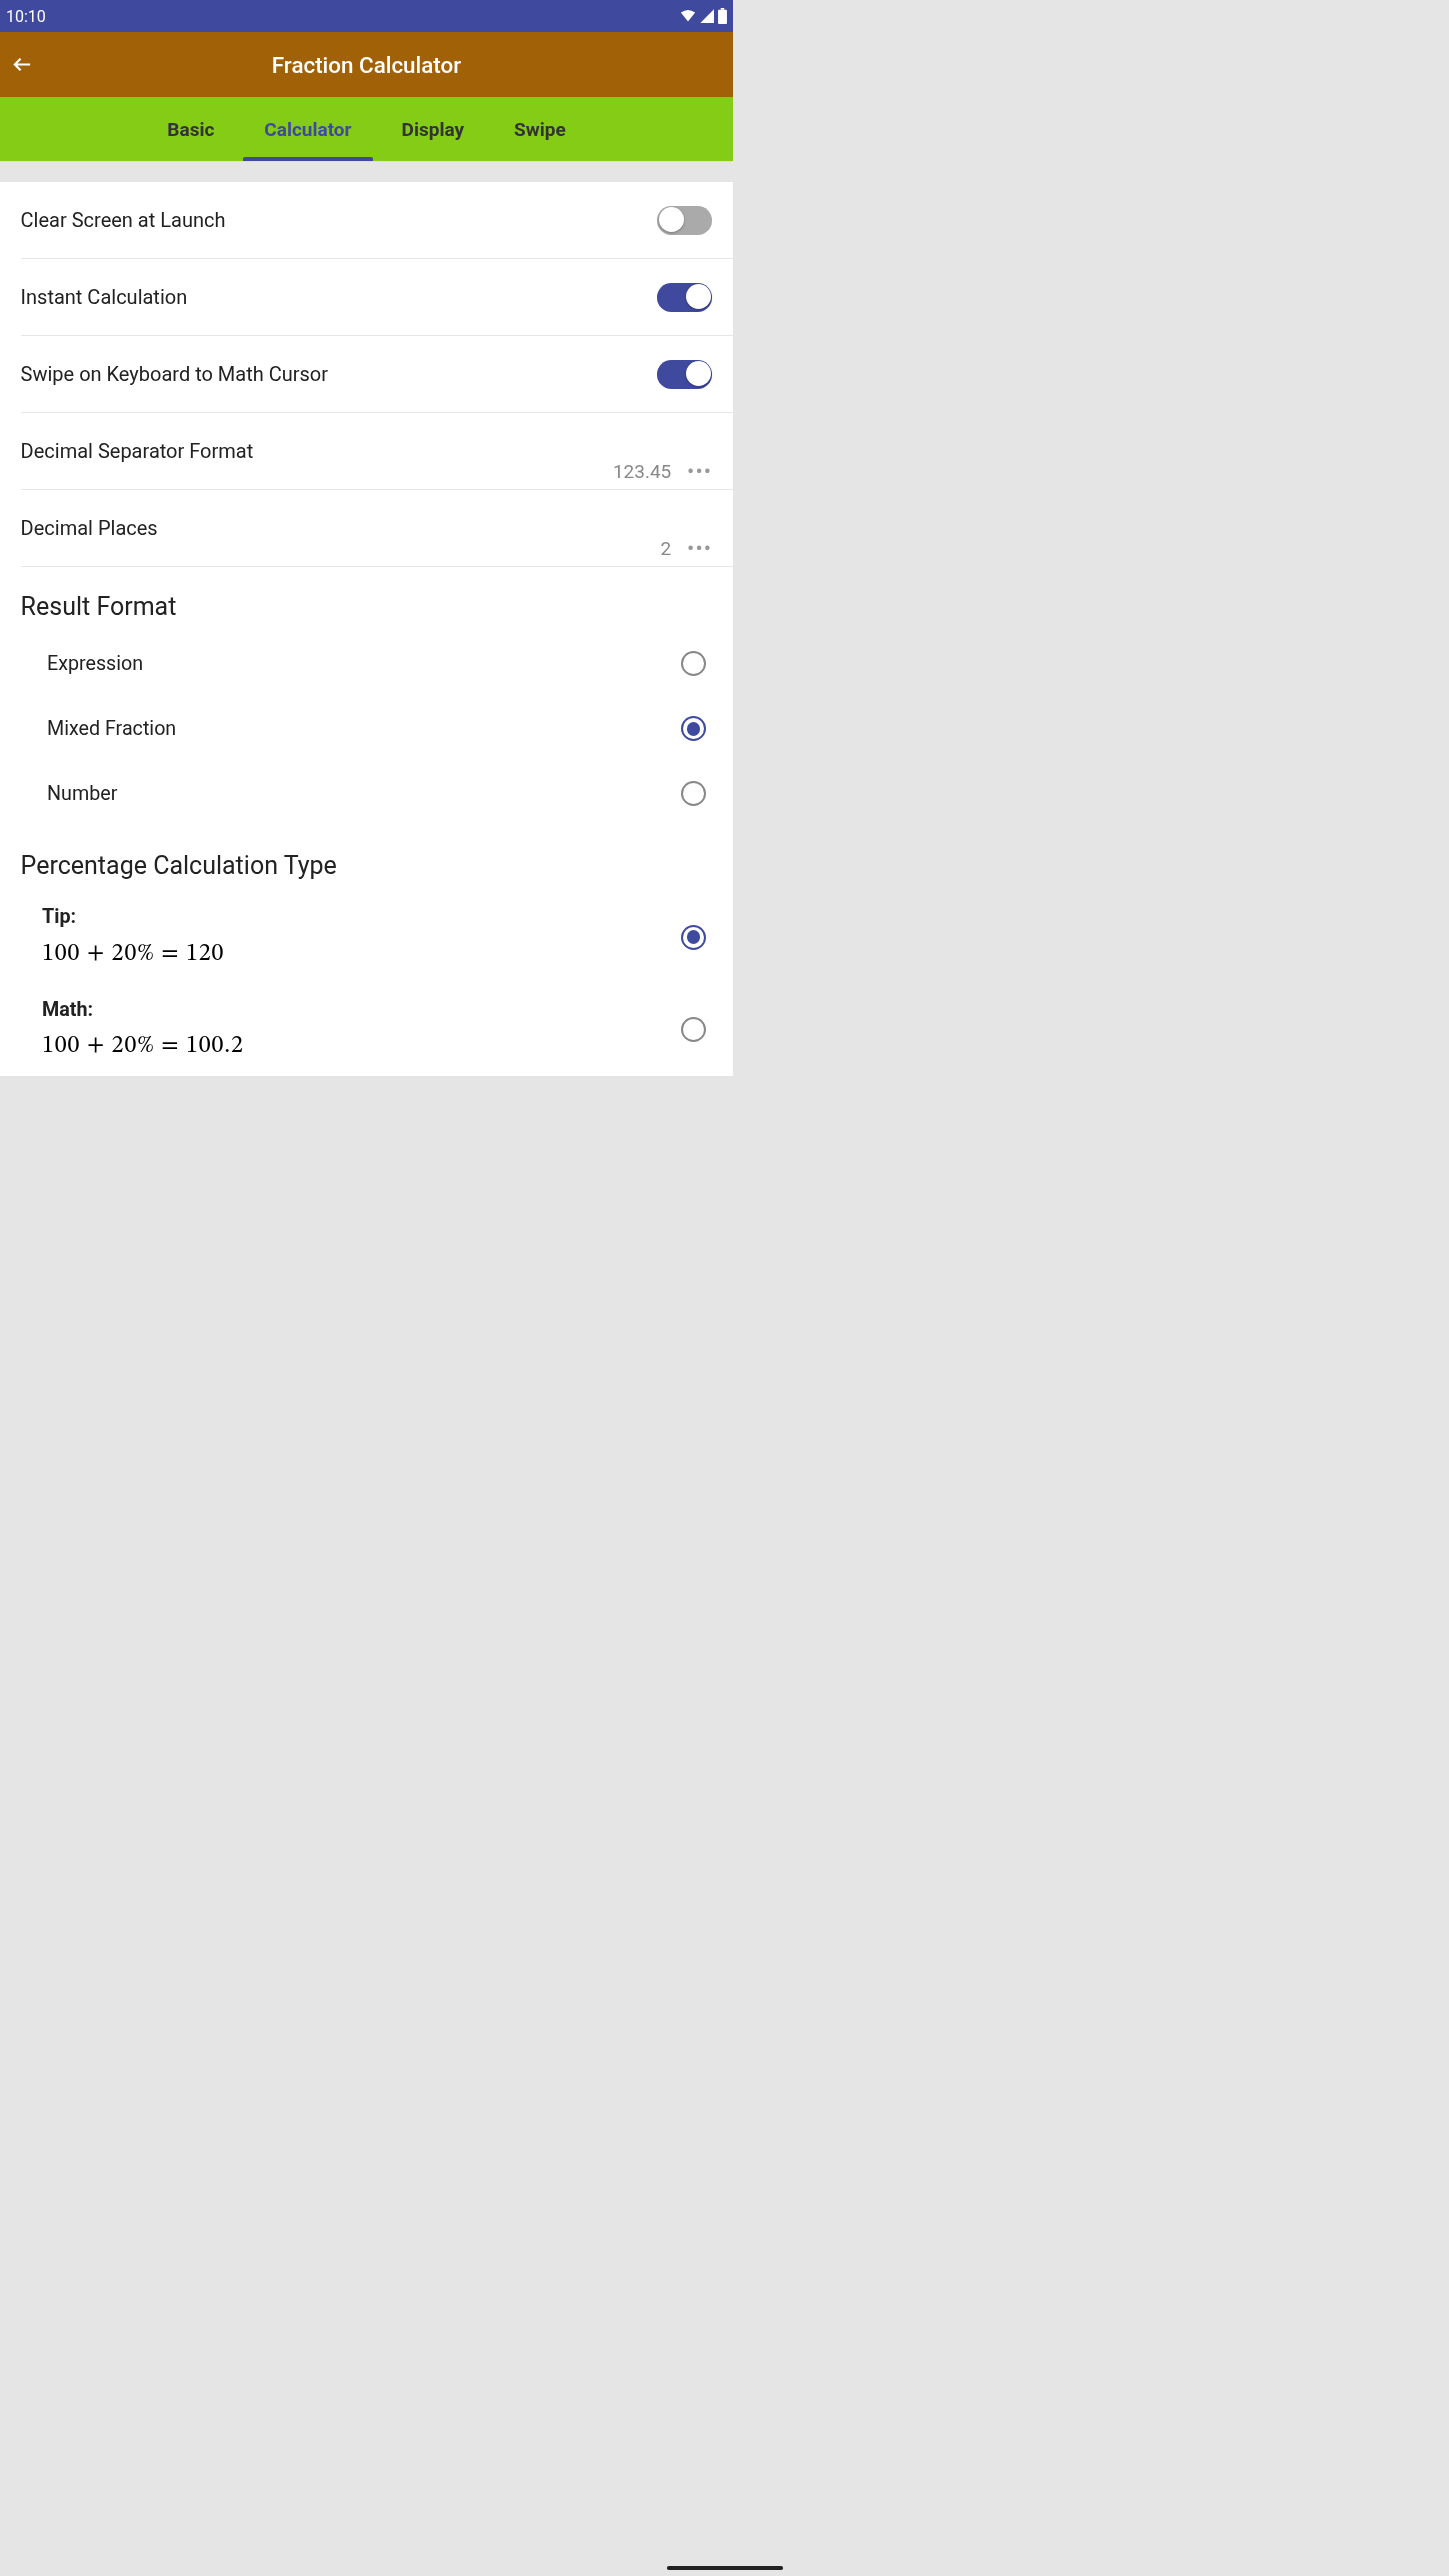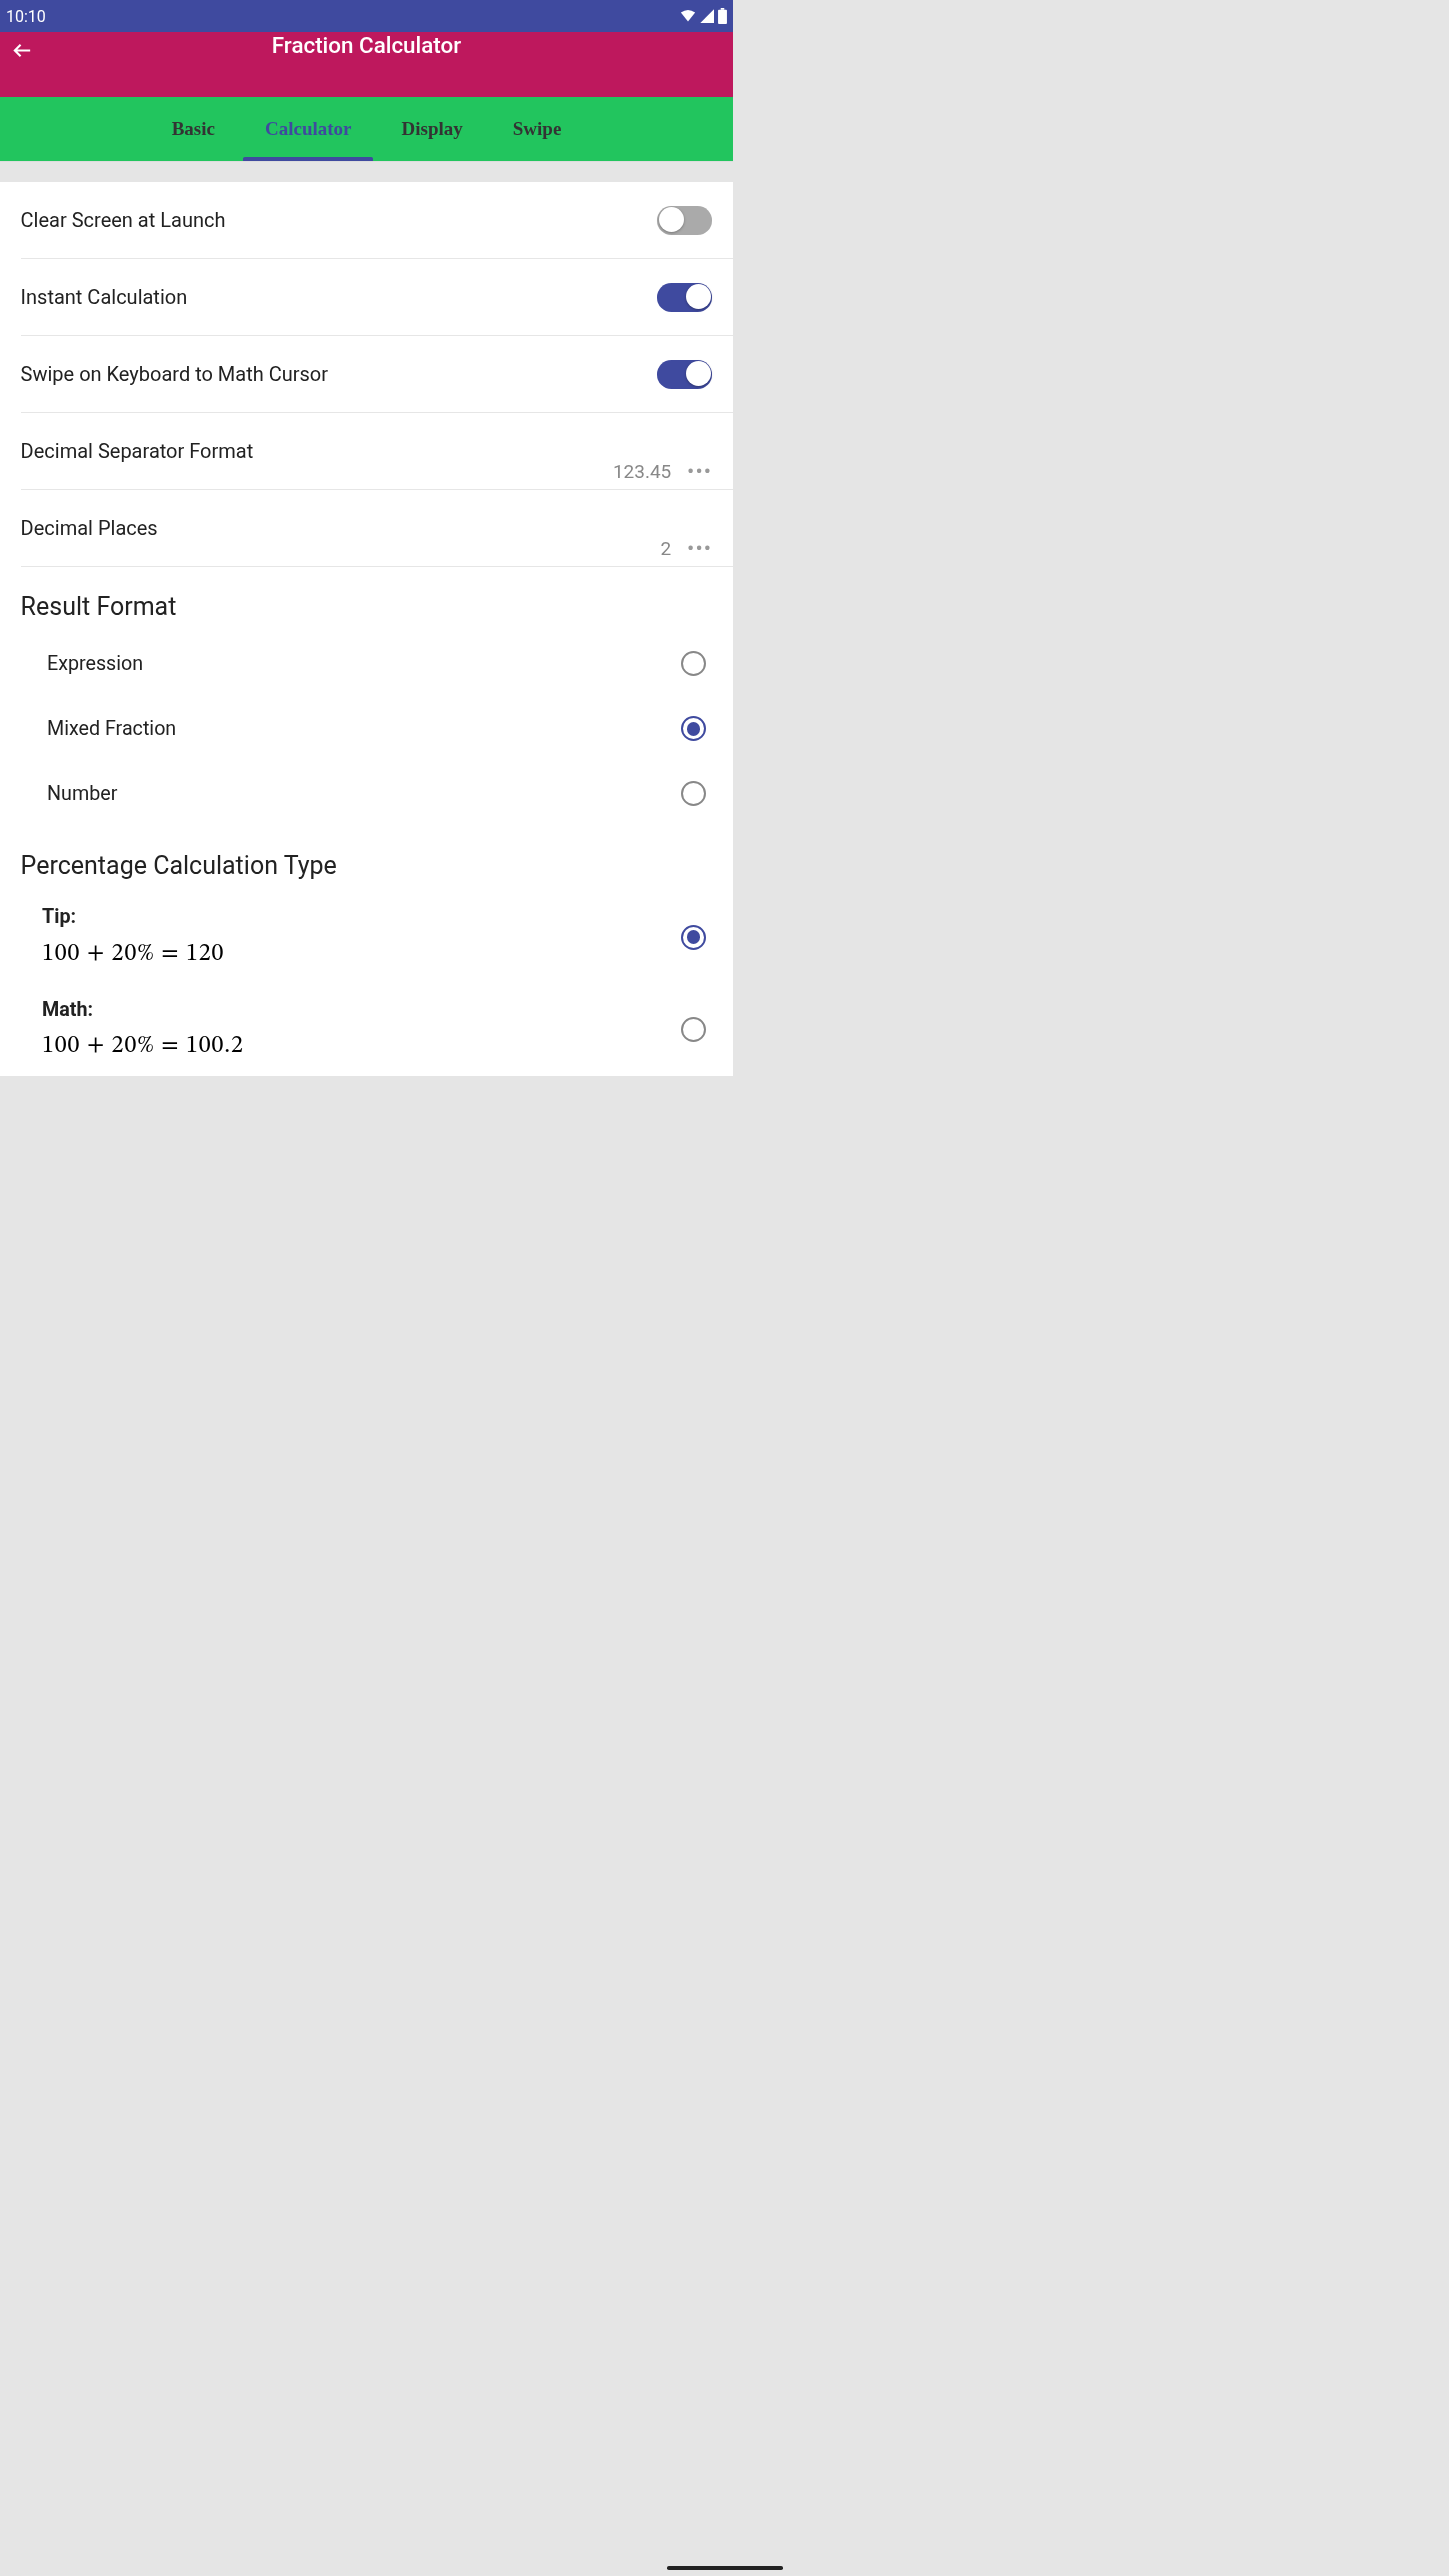--- a/index.html
+++ b/index.html
@@ -15,50 +15,50 @@
       height: 32px;
       display: flex;
       justify-content: space-between;
       align-items: center;
       padding: 0 6px;
       color: white;
     }
     .status-time { font-size: 16px; font-weight: 400; }
     .status-icons { display: flex; gap: 3.6px; align-items: center; }
     .app-bar {
-      background: #be185d;
+      background: #a16207;
       height: 65px;
       display: flex;
+      align-items: center;
       padding: 0 4px;
     }
     .back-btn {
       width: 36px;
       height: 36px;
       display: flex;
       align-items: center;
       justify-content: center;
       cursor: pointer;
     }
     .app-title {
       flex: 1;
       text-align: center;
       color: white;
       font-size: 22.4px;
       font-weight: 500;
       margin-right: 36px;
     }
     .tabs {
-      background: #22c55e;
+      background: #84cc16;
       height: 65px;
       display: flex;
       align-items: center;
       justify-content: center;
       gap: 50px;
       border-bottom: 0.9px solid #ddd;
-      font-family: Liberation Serif, serif;
     }
     .tab {
       font-size: 19px;
       font-weight: 700;
       color: #333;
       padding: 19.7px 0;
       position: relative;
       cursor: pointer;
     }
     .tab.active {

